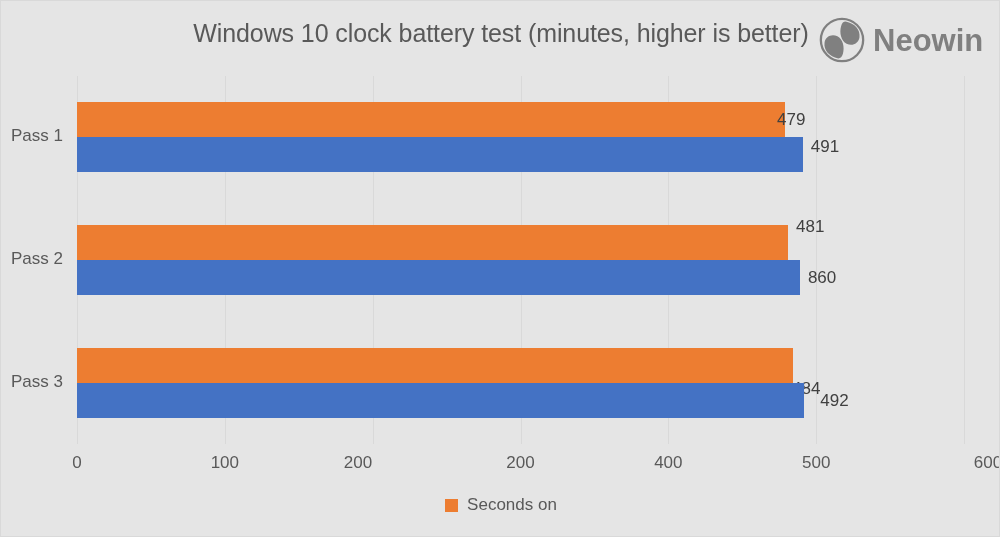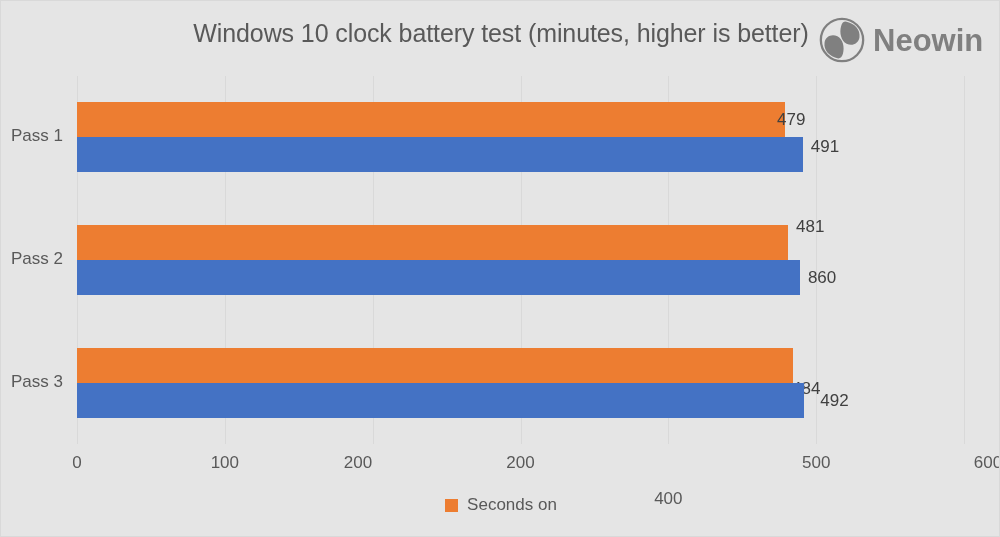--- a/index.html
+++ b/index.html
@@ -205,21 +205,21 @@
       <div class="cat-label" style="top: 50.3333px;">Pass 1</div>
       <div class="cat-label" style="top: 173px;">Pass 2</div>
       <div class="cat-label" style="top: 295.667px;">Pass 3</div>
     </div>
 
   <div id="x-axis-labels">
       <div class="tick-label" style="left: 76px;">0</div>
       <div class="tick-label" style="left: 223.833px; text-align: center;">100</div>
       <div class="tick-label" style="left: 357px;">200</div>
       <div class="tick-label" style="left: 519.5px;">200</div>
-      <div class="tick-label" style="left: 667.333px; margin-top: 36px;">400</div>
+      <div class="tick-label" style="left: 667.333px;">400</div>
       <div class="tick-label" style="left: 815.167px;">500</div>
       <div class="tick-label" style="left: 963px; margin-left: 24px;">600</div>
     </div>
 
   <div id="legend">
       <div class="legend-item">
         <span class="legend-swatch" style="background: rgb(237, 125, 49);"></span>
         <span class="legend-text">Seconds on</span>
       </div>
     </div>

